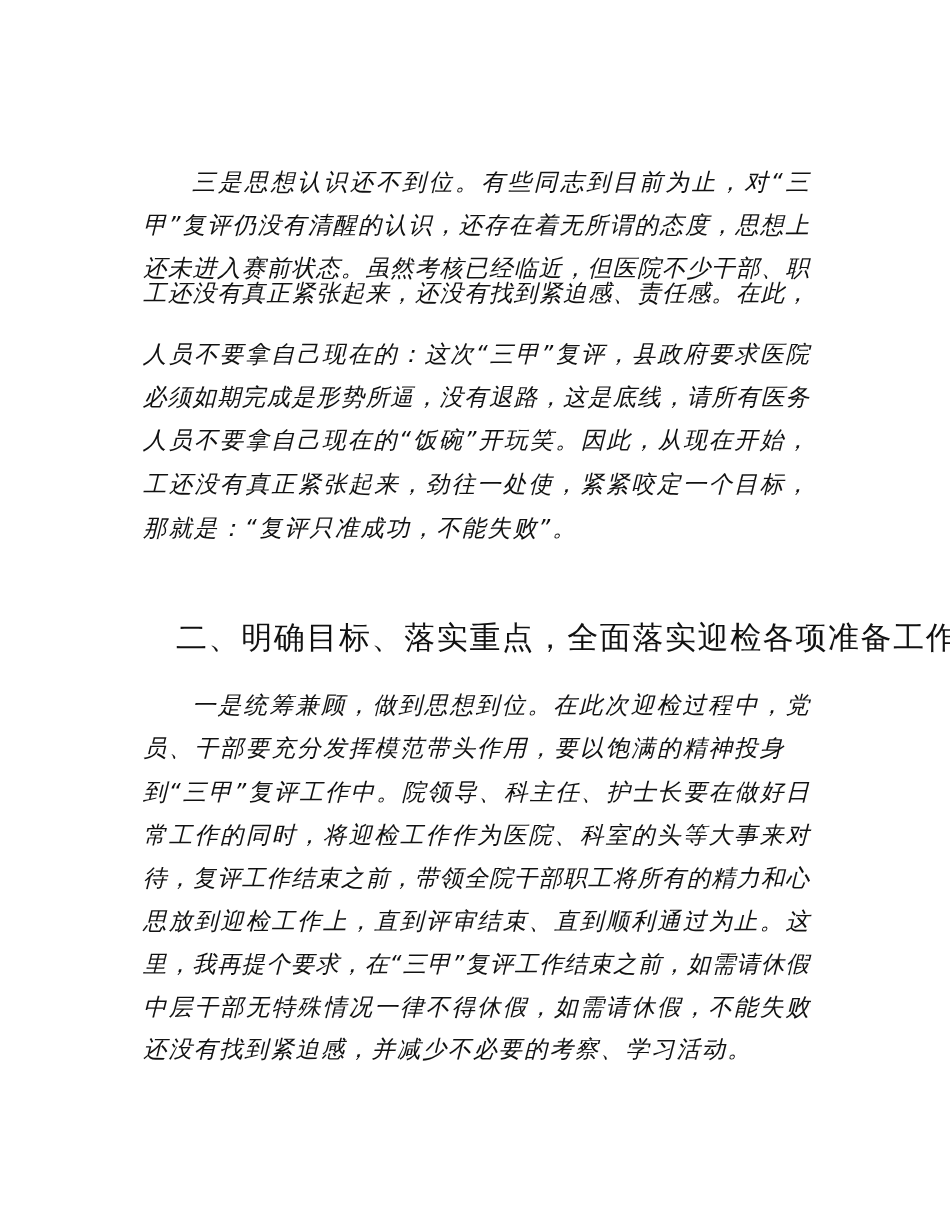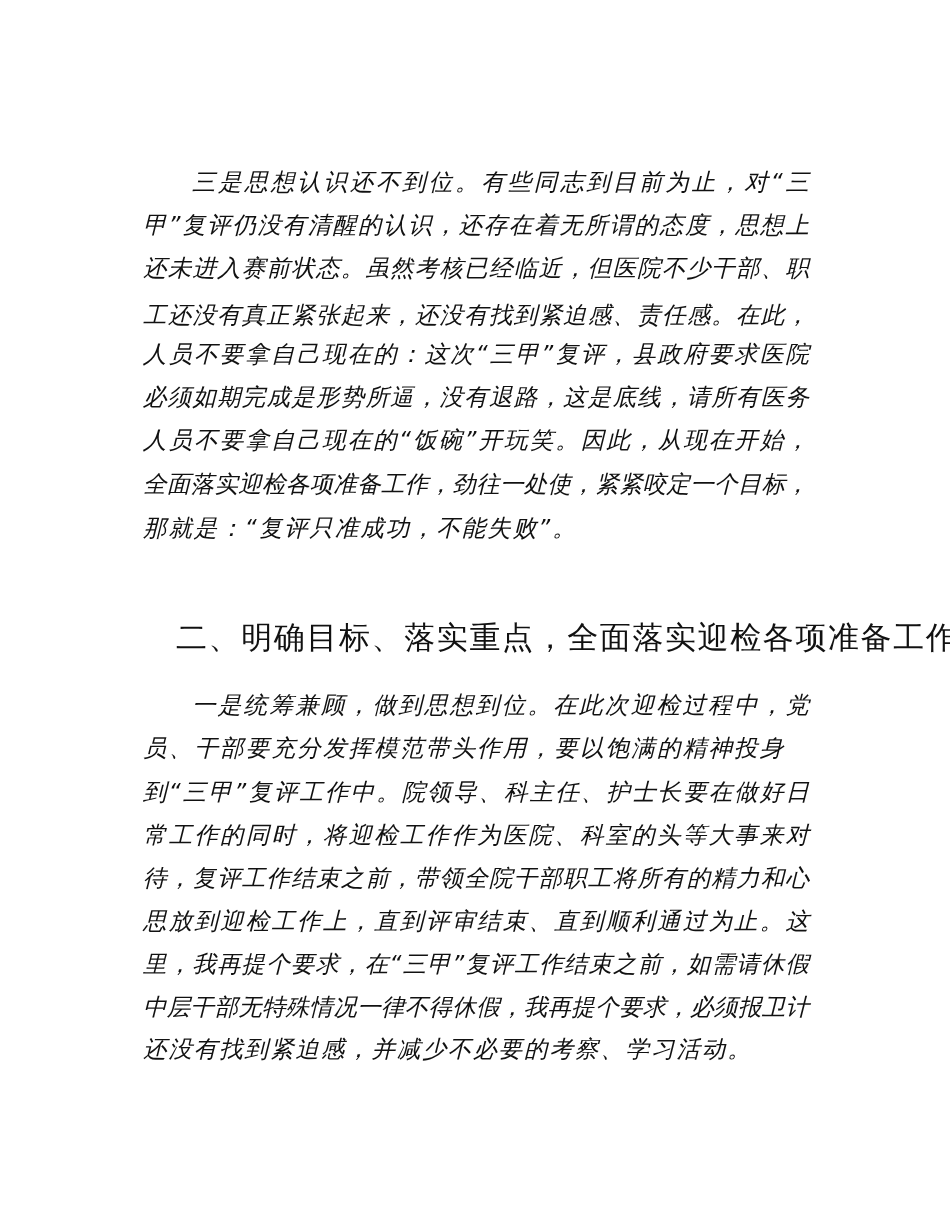--- a/index.html
+++ b/index.html
@@ -57,35 +57,35 @@
   </style>
 </head>
 <body>
 
 <div class="page">
 
   <div>
     <div class="line indent" style="top:161px">三是思想认识还不到位。有些同志到目前为止，对“三</div>
     <div class="line" style="top:204px">甲”复评仍没有清醒的认识，还存在着无所谓的态度，思想上</div>
     <div class="line" style="top:247px">还未进入赛前状态。虽然考核已经临近，但医院不少干部、职</div>
-    <div class="line" style="top:294px">工还没有真正紧张起来，还没有找到紧迫感、责任感。在此，</div>
+    <div class="line" style="top:272px">工还没有真正紧张起来，还没有找到紧迫感、责任感。在此，</div>
     <div class="line" style="top:333px">人员不要拿自己现在的：这次“三甲”复评，县政府要求医院</div>
     <div class="line" style="top:376px">必须如期完成是形势所逼，没有退路，这是底线，请所有医务</div>
     <div class="line" style="top:419px">人员不要拿自己现在的“饭碗”开玩笑。因此，从现在开始，</div>
-    <div class="line" style="top:463px">全面落实迎检各项准备工作，劲往一处使，紧紧咬定一个目标，</div>
+    <div class="line" style="top:463px">工还没有真正紧张起来，劲往一处使，紧紧咬定一个目标，</div>
     <div class="line last" style="top:507px">那就是：“复评只准成功，不能失败”。</div>
   </div>
 
   <div class="heading" style="top:596px">二、明确目标、落实重点，全面落实迎检各项准备工作</div>
 
   <div>
     <div class="line indent" style="top:684px">一是统筹兼顾，做到思想到位。在此次迎检过程中，党</div>
     <div class="line last" style="top:727px; letter-spacing:2.2px">员、干部要充分发挥模范带头作用，要以饱满的精神投身</div>
     <div class="line" style="top:771px">到“三甲”复评工作中。院领导、科主任、护士长要在做好日</div>
     <div class="line" style="top:814px">常工作的同时，将迎检工作作为医院、科室的头等大事来对</div>
     <div class="line" style="top:857px">待，复评工作结束之前，带领全院干部职工将所有的精力和心</div>
     <div class="line" style="top:900px">思放到迎检工作上，直到评审结束、直到顺利通过为止。这</div>
     <div class="line" style="top:943px">里，我再提个要求，在“三甲”复评工作结束之前，如需请休假</div>
-    <div class="line" style="top:986px">中层干部无特殊情况一律不得休假，我再提个要求，必须报卫计</div>
+    <div class="line" style="top:986px">中层干部无特殊情况一律不得休假，如需请休假，不能失败</div>
     <div class="line last" style="top:1028px">还没有找到紧迫感，并减少不必要的考察、学习活动。</div>
   </div>
 
 </div>
 
 </body></html>

